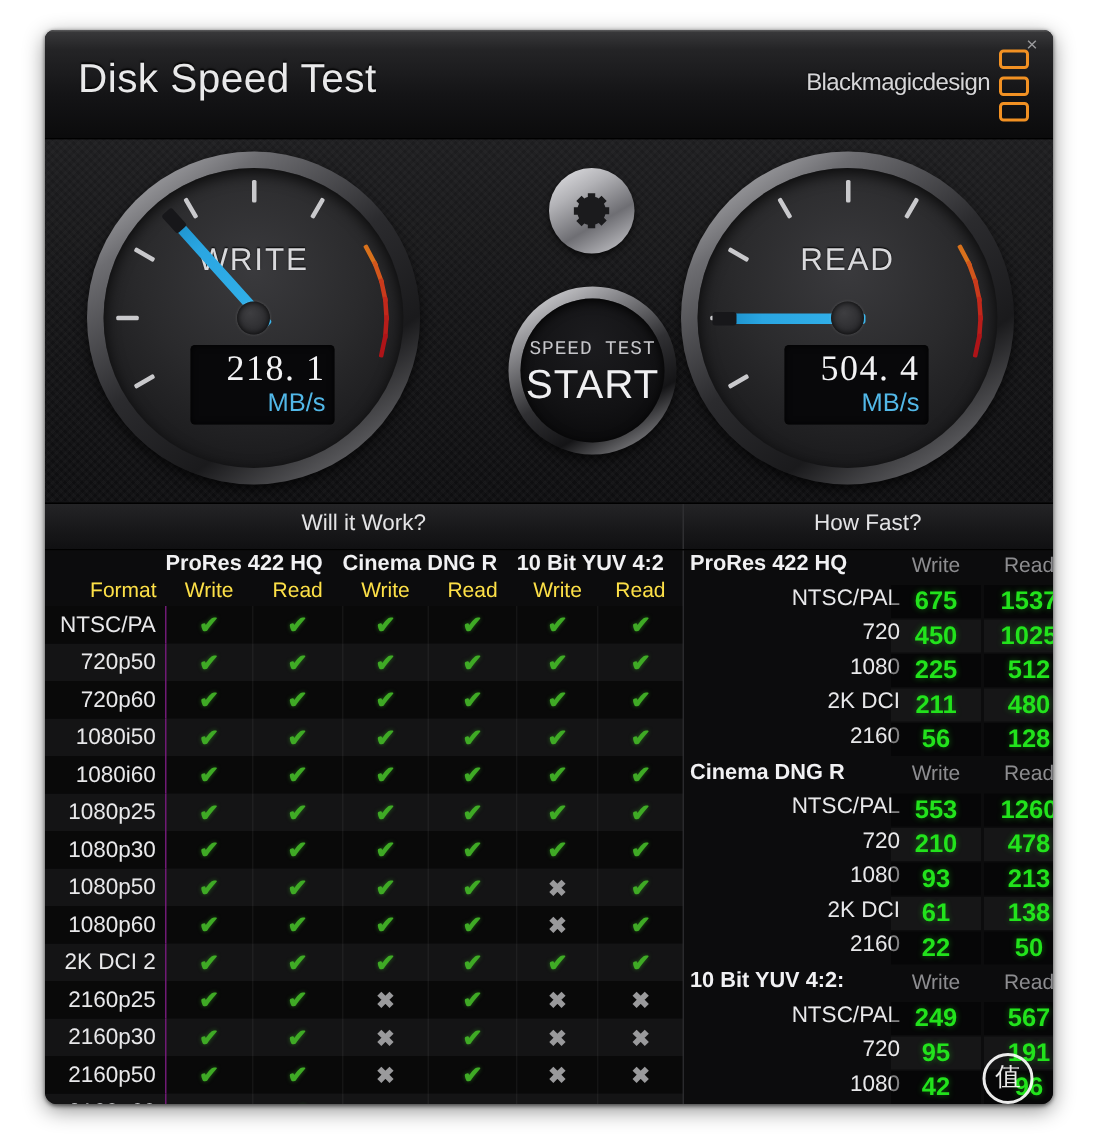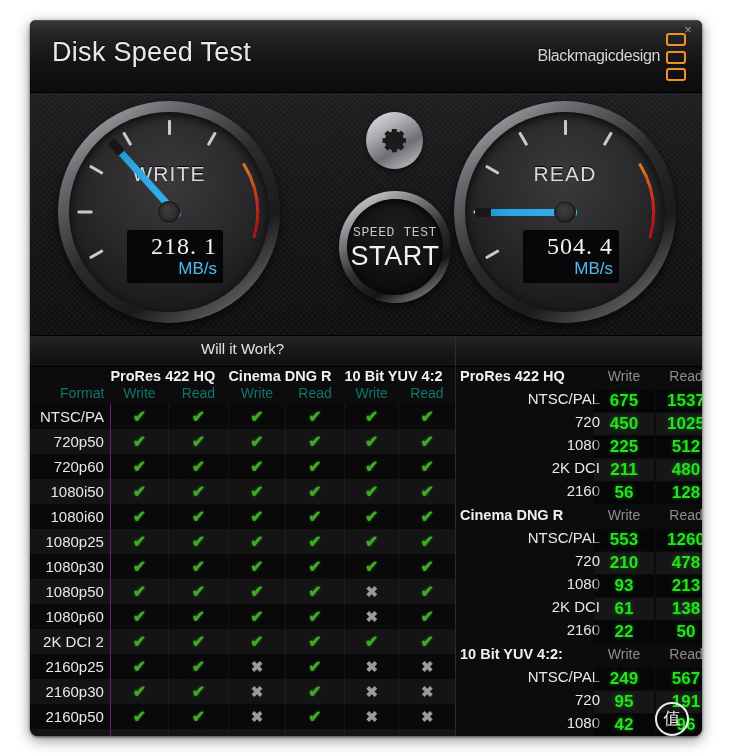--- a/index.html
+++ b/index.html
@@ -311,21 +311,21 @@
     font-size: 14.5px;
     color: #f1f1f3;
     font-weight: bold;
     padding: 1px 0 1px 0;
     text-align: left;
     white-space: nowrap;
     overflow: hidden;
   }
   .matrix .sub th {
     font-size: 14px;
-    color: #0f766e;
+    color: #fde047;
     font-weight: normal;
     padding: 0 0 3px 0;
     text-align: center;
   }
   .matrix .sub th.fmt { text-align: right; padding-right: 6px; }
   .matrix td {
     height: 23px;
     text-align: center;
     font-size: 15px;
     color: #e8e8ea;
@@ -541,20 +541,21 @@
       <div class="start-inner">
         <div class="start-small">SPEED TEST</div>
         <div class="start-big">START</div>
       </div>
     </div>
   </div>
 
   <div class="panel-heads">
     <div class="ph ph-left">Will it Work?</div>
     <div class="ph-split"></div>
+    <div class="ph ph-right">How Fast?</div>
   </div>
 
   <div class="content">
     <div class="vsplit"></div>
 
     <div class="matrix">
       <table>
         <thead>
           <tr class="grp">
             <th></th>

